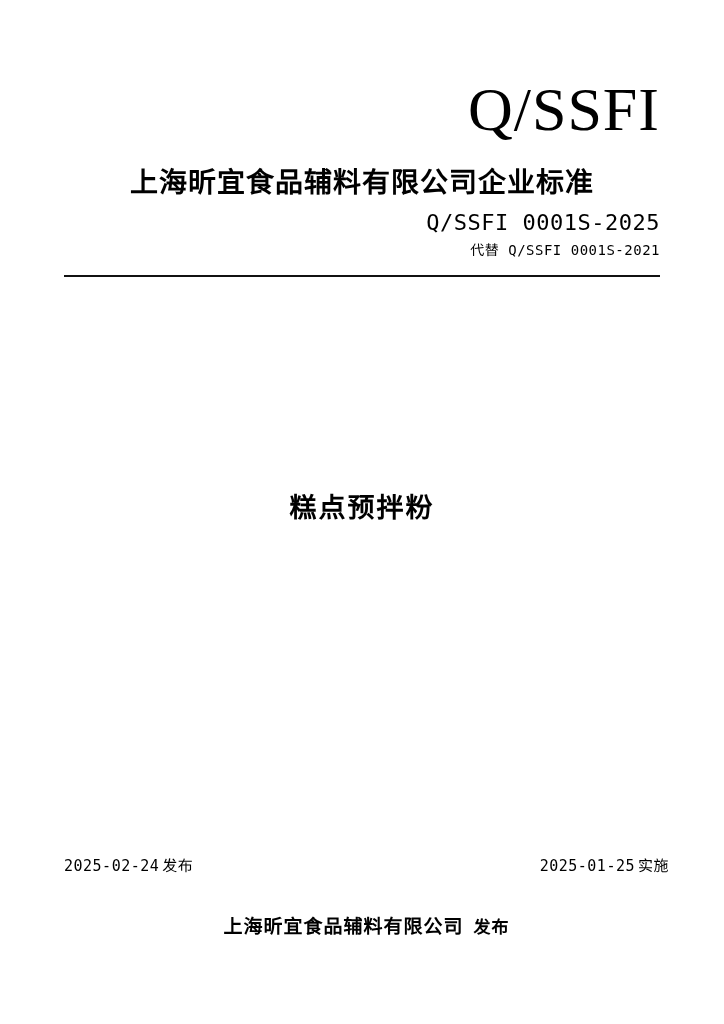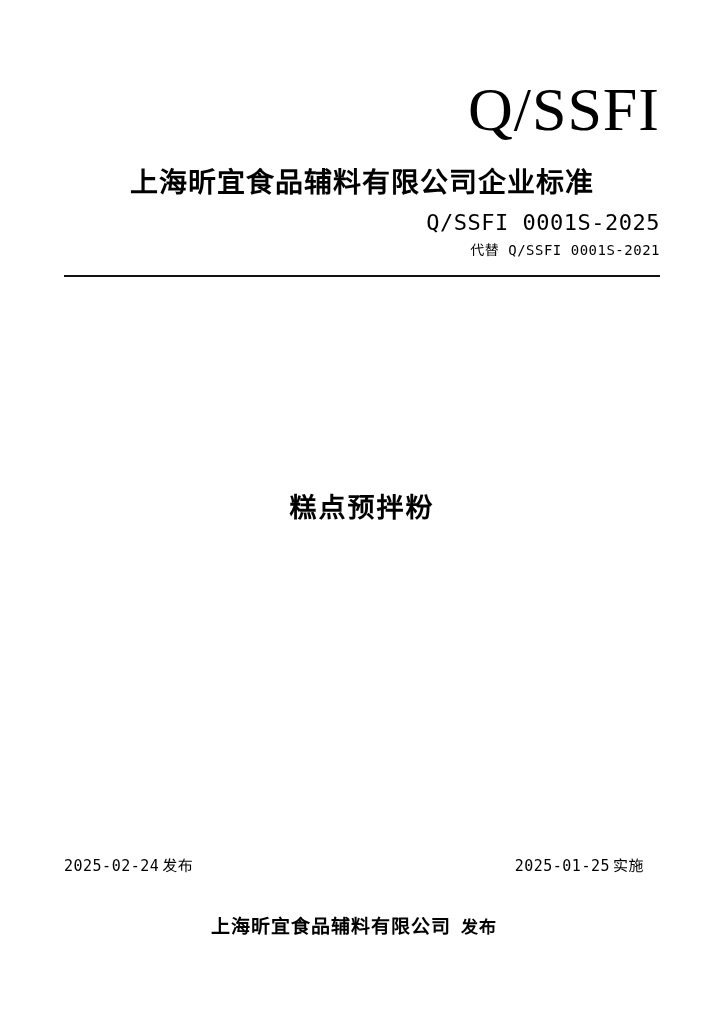--- a/index.html
+++ b/index.html
@@ -78,21 +78,21 @@
     position: absolute;
     left: 0;
     right: 0;
     top: 486px;
   }
 
   
   .footer {
     position: absolute;
     left: 64px;
-    right: 80px;
+    right: 55px;
     bottom: 86px;
   }
   .footer-dates {
     display: flex;
     justify-content: space-between;
     align-items: baseline;
     font-size: 15px;
     font-family: "DejaVu Sans", sans-serif;
     letter-spacing: 0.5px;
   }

